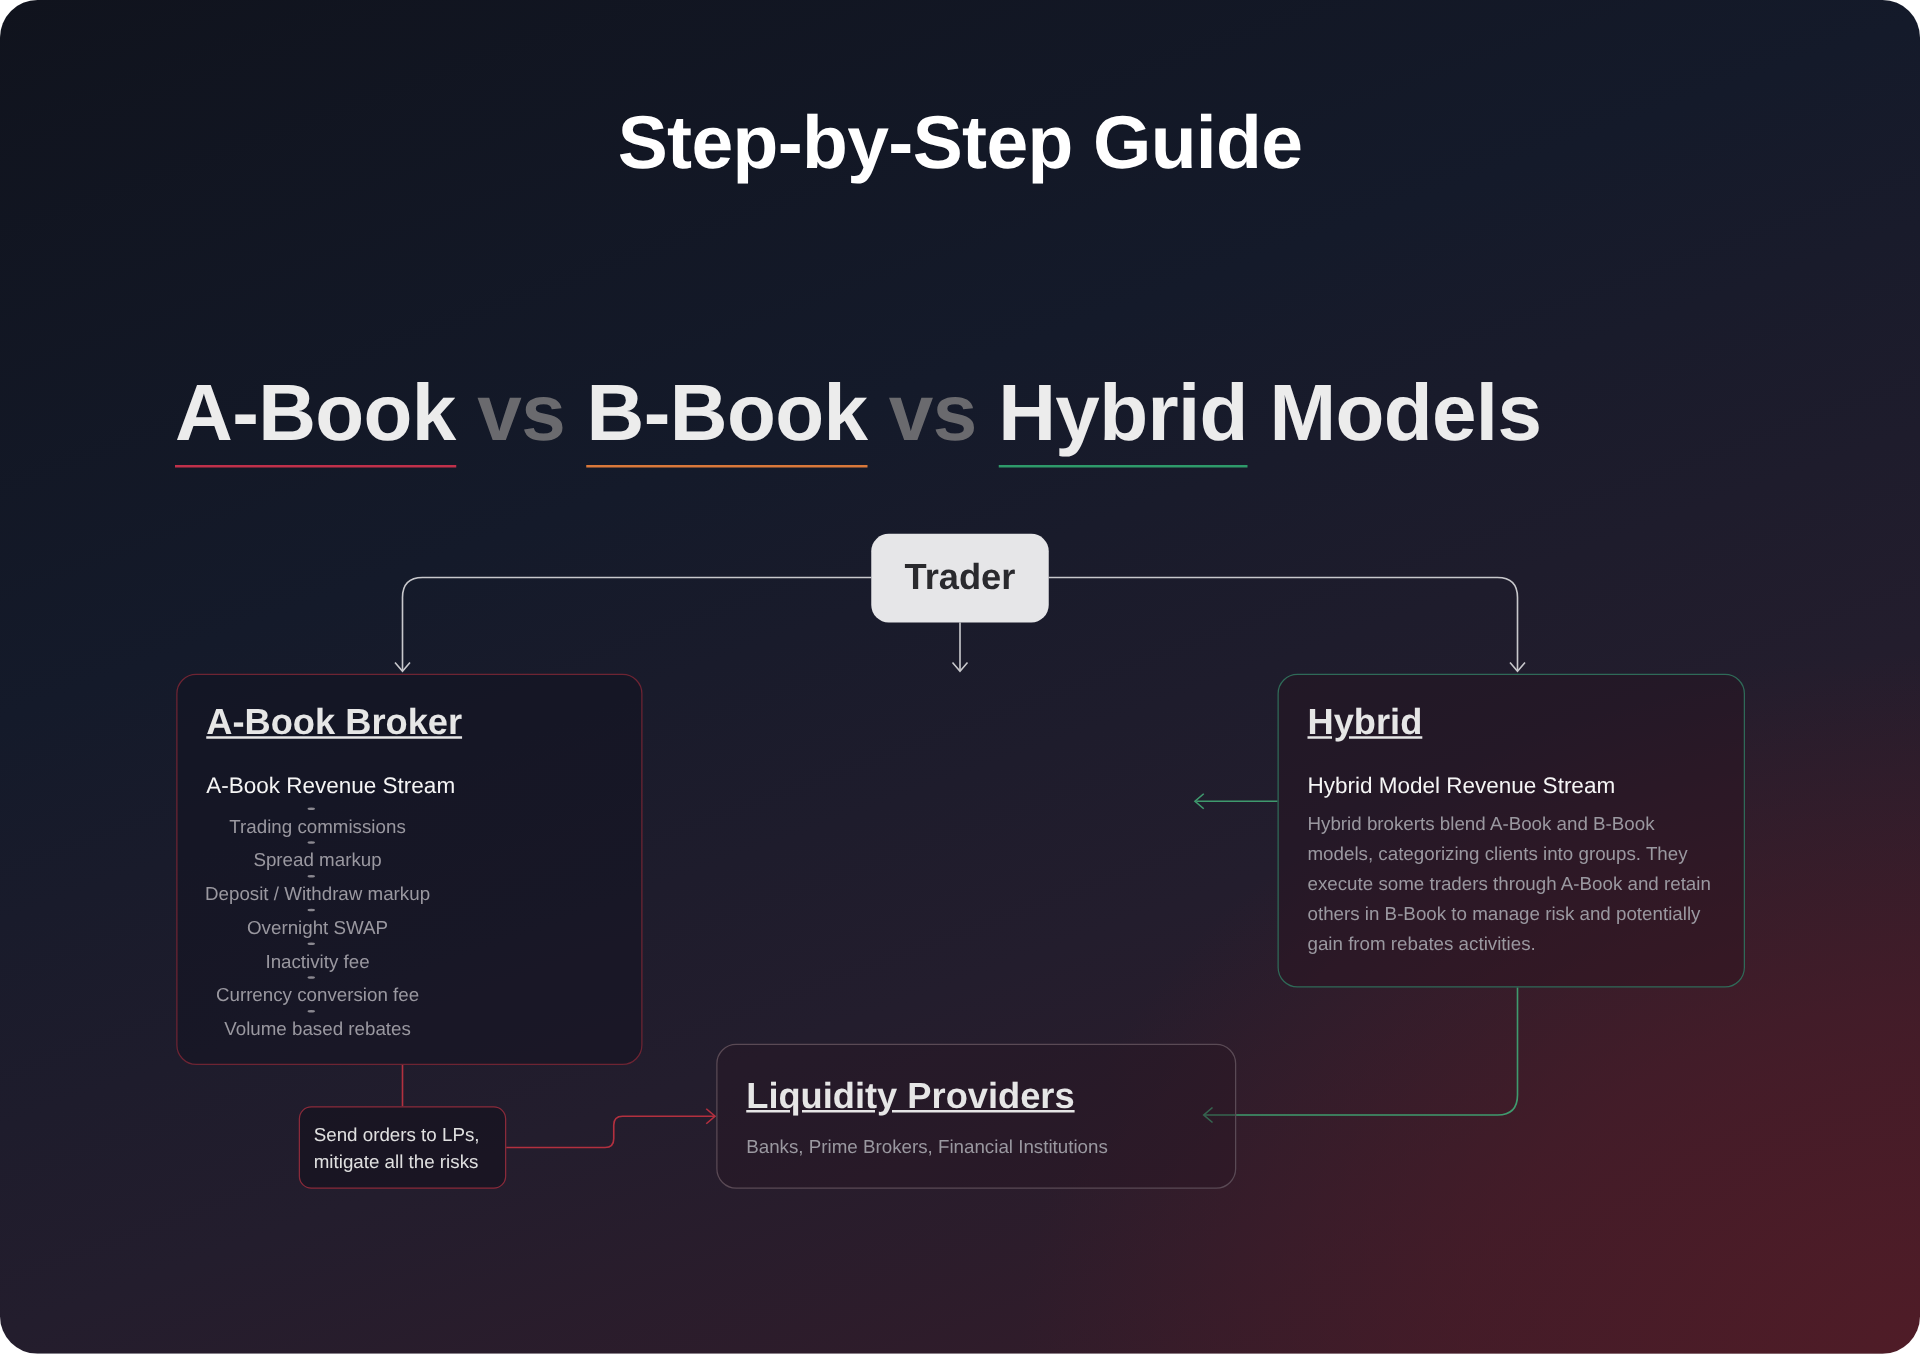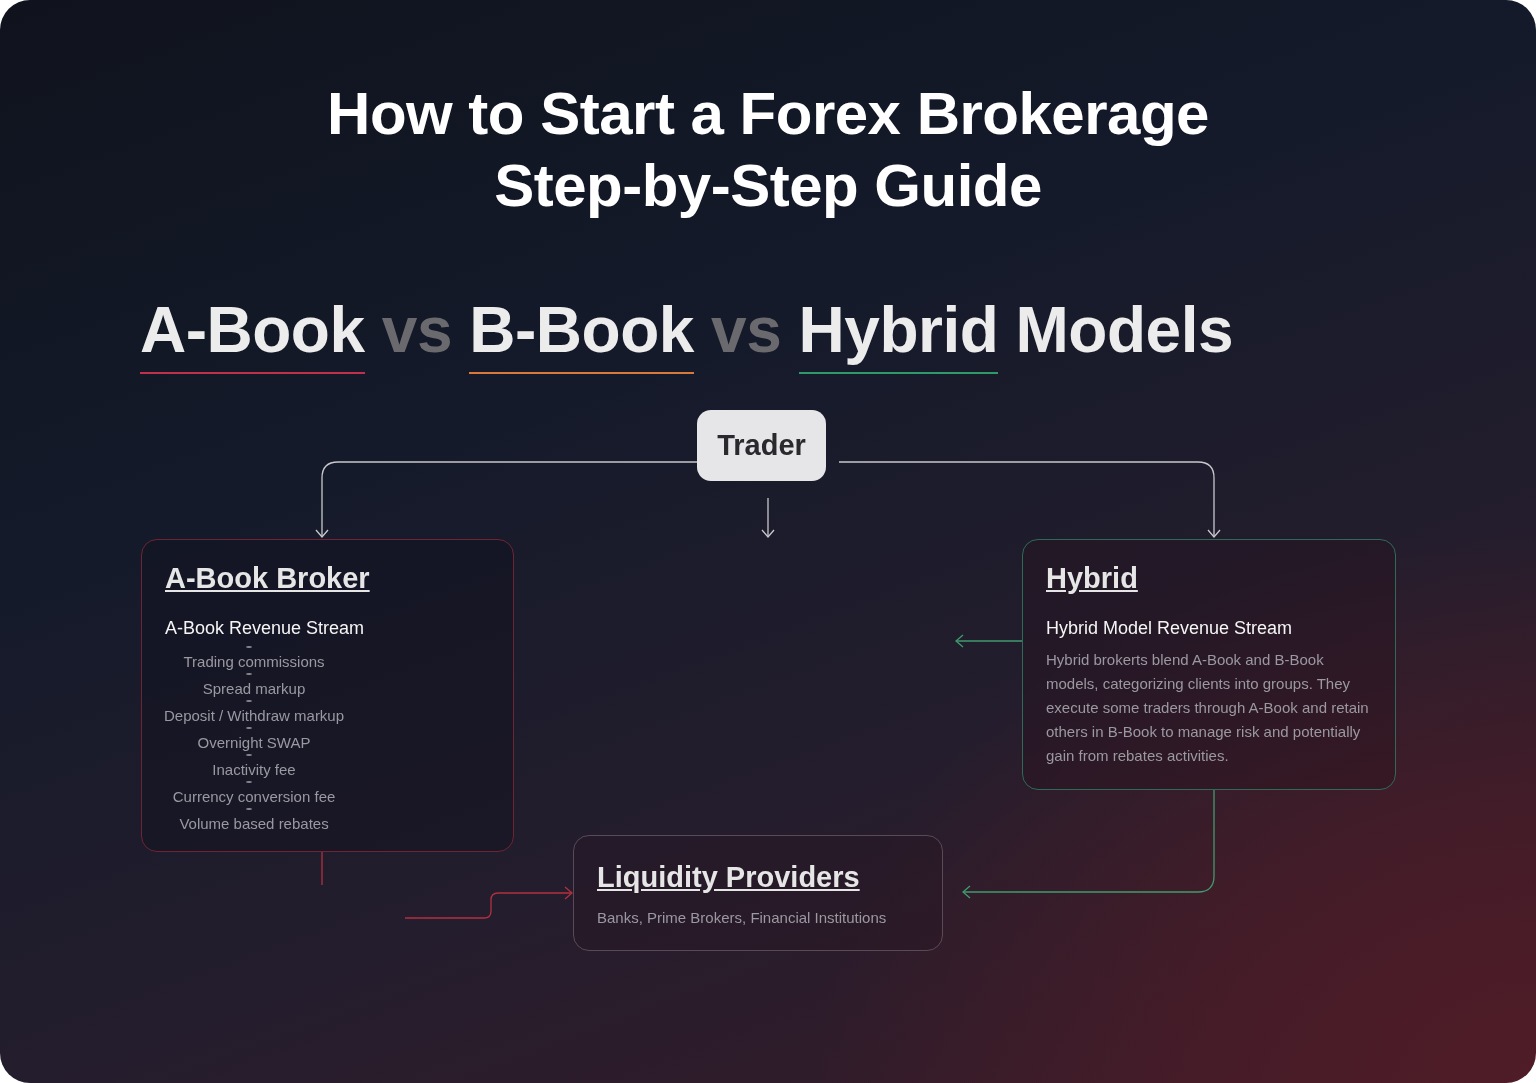--- a/index.html
+++ b/index.html
@@ -19,21 +19,21 @@
       position: absolute; left: 140px; top: 292px; height: 80px;
       font-size: 64px; font-weight: 700; line-height: 76px; white-space: nowrap; letter-spacing: -0.5px;
     }
     .hl-word { color: #ececec; display: inline-block; position: relative; }
     .hl-vs { color: #6a6a6e; }
     .hl-word .ul { position: absolute; left: 0; right: 0; bottom: -6px; height: 2px; }
 
     svg.wires { position: absolute; left: 0; top: 0; width: 1536px; height: 1083px; }
 
     .trader {
-      position: absolute; left: 697px; top: 410px; width: 129px; height: 71px;
+      position: absolute; left: 697px; top: 427px; width: 142px; height: 71px;
       background: #e6e6e8; border-radius: 14px;
       display: flex; align-items: center; justify-content: center;
       color: #2a2a2e; font-size: 29px; font-weight: 700;
     }
     .card {
       position: absolute; border-radius: 16px; box-sizing: border-box;
       background: rgba(18,18,30,0.45);
     }
     .card-title { position: absolute; left: 23px; top: 22px; color: #e6e6e6; font-size: 29px; font-weight: 700; text-decoration: underline; }
     .card-sub { position: absolute; left: 23px; top: 78px; color: #f5f5f5; font-size: 18px; }
@@ -49,21 +49,20 @@
       border: 1px solid #8a2a3a; border-radius: 10px; background: rgba(20,16,28,0.6);
       padding: 12px 0 0 11px; color: #e0e0e0; font-size: 15px; line-height: 21px;
     }
   </style>
 </head>
 <body>
 
 <div class="canvas">
 
   <div class="title">
-    <div>How to Start a Forex Brokerage</div>
     <div>Step-by-Step Guide</div>
   </div>
 
   <div class="headline">
     <span class="hl-word"><span>A-Book</span><span class="ul" style="background:#c0304a;"></span></span>
     <span class="hl-vs">vs</span>
     <span class="hl-word"><span>B-Book</span><span class="ul" style="background:#d9783a;"></span></span>
     <span class="hl-vs">vs</span>
     <span class="hl-word"><span>Hybrid</span><span class="ul" style="background:#2e9a6a;"></span></span>
     <span class="hl-word">Models</span>
@@ -129,19 +128,23 @@
     </ul>
   </div>
 
 
   <div class="card" style="left:1022px; top:539px; width:374px; height:251px; border:1px solid #2f6a58; background: rgba(40,18,30,0.35);">
     <div class="card-title">Hybrid</div>
     <div class="card-sub">Hybrid Model Revenue Stream</div>
     <div class="card-body">Hybrid brokerts blend A-Book and B-Book models, categorizing clients into groups. They execute some traders through A-Book and retain others in B-Book to manage risk and potentially gain from rebates activities.</div>
   </div>
 
+  <div class="note">
+    <div>Send orders to LPs,</div>
+    <div>mitigate all the risks</div>
+  </div>
 
-  <div class="card" style="left:573px; top:835px; width:370px; height:116px; border:1px solid #5a4a55; background: rgba(40,22,34,0.4);">
+  <div class="card" style="left:573px; top:835px; width:416px; height:116px; border:1px solid #5a4a55; background: rgba(40,22,34,0.4);">
     <div class="card-title" style="top:25px;">Liquidity Providers</div>
     <div class="card-body" style="top:70px;">Banks, Prime Brokers, Financial Institutions</div>
   </div>
 
 </div>
 
 </body></html>

